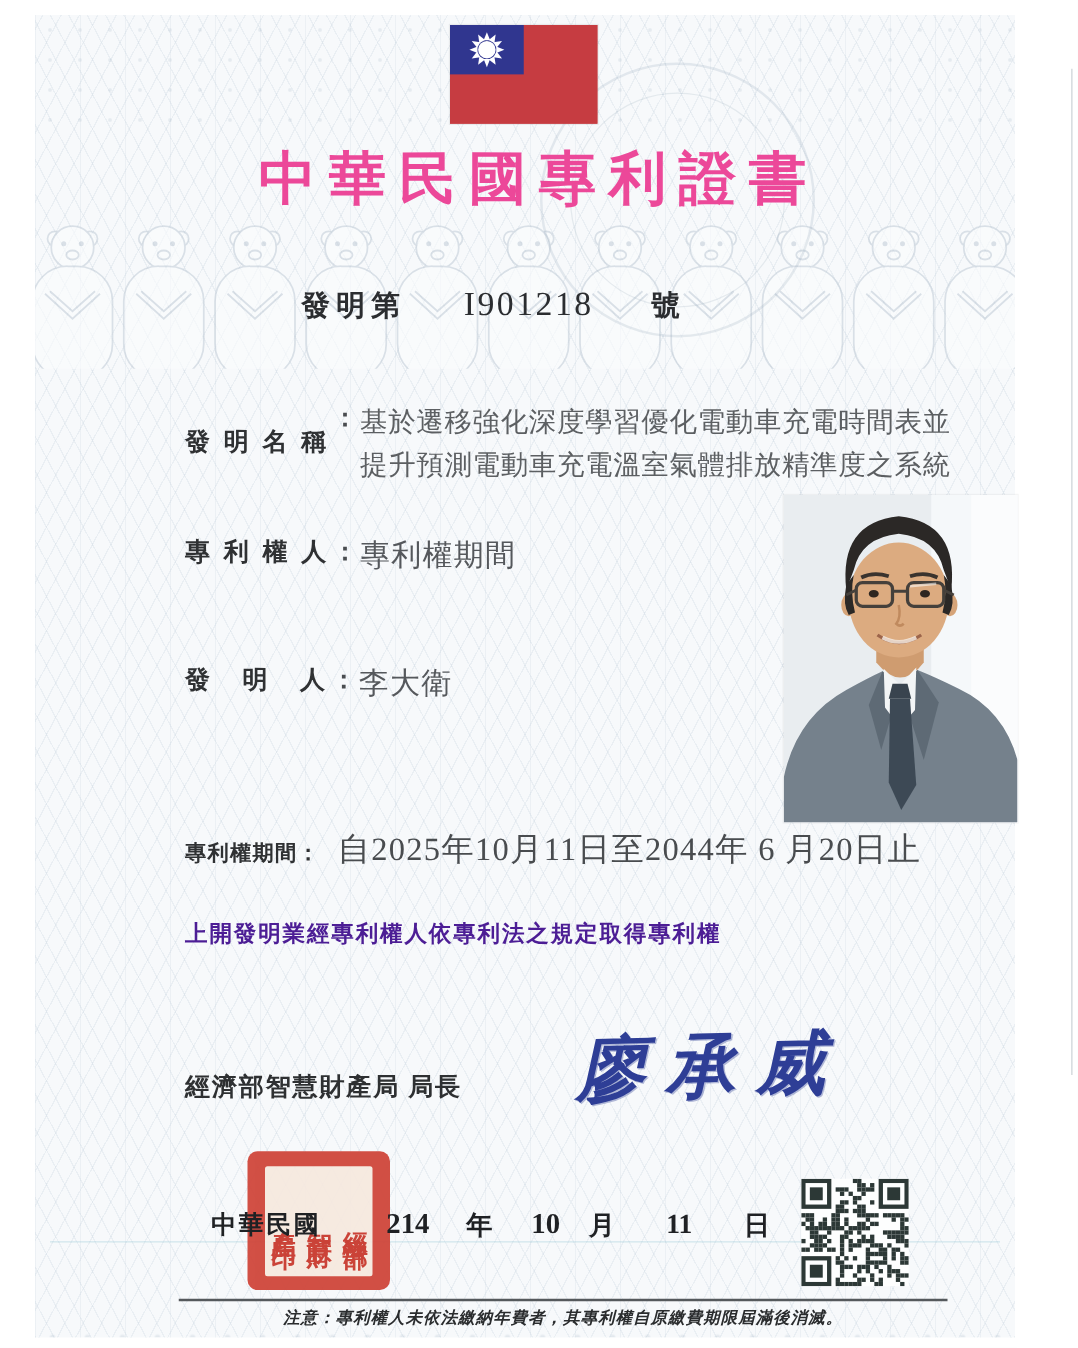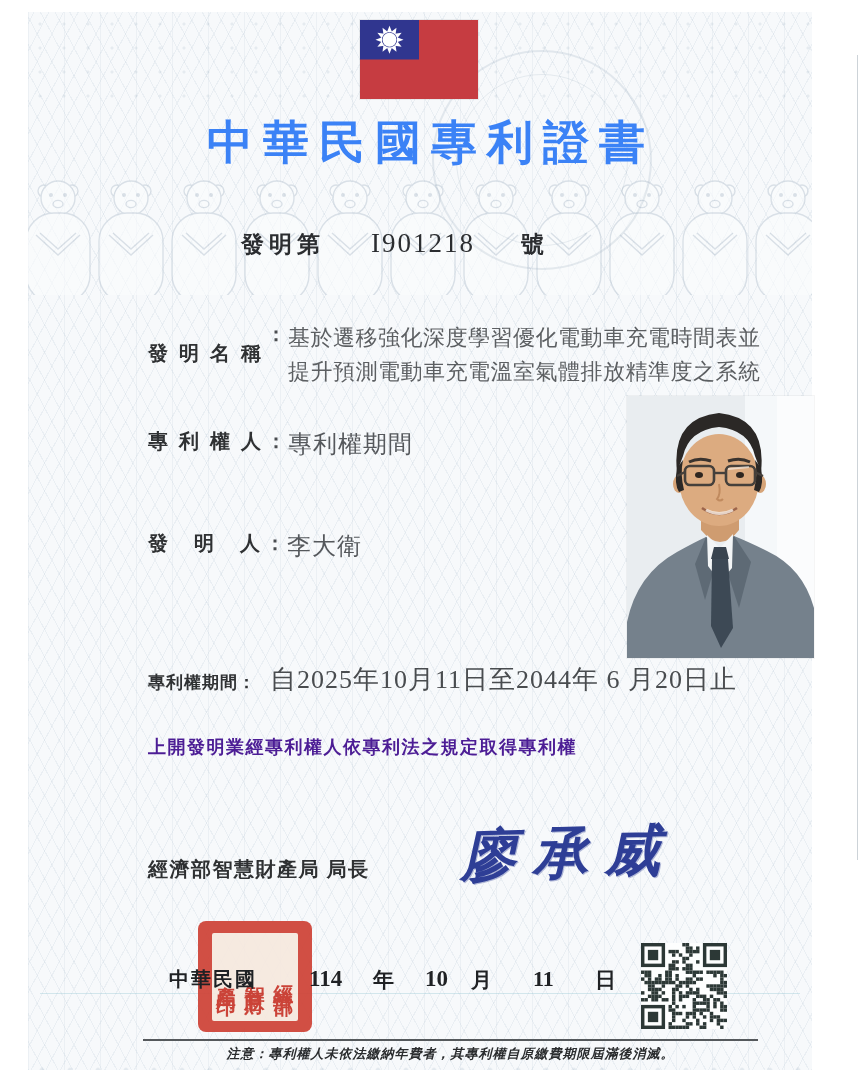--- a/index.html
+++ b/index.html
@@ -39,21 +39,21 @@
   .edge-line{position:absolute;left:857px;top:55px;width:1px;height:805px;background:#cdd3d8;z-index:1;}
   .faint-rule{position:absolute;left:40px;top:993px;width:760px;height:1px;background:rgba(140,195,210,.35);z-index:1;}
 
   
   .flag{position:absolute;left:360px;top:20px;width:118px;height:79px;background:#c63c41;z-index:2;box-shadow:0 0 0 1px rgba(0,0,0,.06);}
   .flag svg{position:absolute;left:0;top:0;}
 
   
   .title{
     position:absolute;left:0;top:112px;width:862px;text-align:center;z-index:2;
-    font-size:46px;font-weight:bold;letter-spacing:10px;color:#3b82f6;
+    font-size:46px;font-weight:bold;letter-spacing:10px;color:#ec4899;
   }
   .patnum{
     position:absolute;left:0;top:228px;width:790px;z-index:2;
     display:flex;justify-content:center;align-items:baseline;gap:46px;
   }
   .patnum .prefix,.patnum .suffix{font-size:23px;font-weight:bold;letter-spacing:5px;color:#2b2d30;}
   .patnum .value{font-size:27px;color:#2b2d30;letter-spacing:2px;}
 
   
   .frow{position:absolute;left:148px;z-index:2;display:flex;align-items:flex-start;}
@@ -273,21 +273,21 @@
   <div class="seal">
     <div class="seal-inner">
       <div class="seal-col">經濟部</div>
       <div class="seal-col">智慧財</div>
       <div class="seal-col">產局印</div>
     </div>
   </div>
 
   <div class="date-row">
     <span class="d-era">中華民國</span>
-    <span class="d-year">114</span>
+    <span class="d-year">214</span>
     <span class="d-yunit">年</span>
     <span class="d-month">10</span>
     <span class="d-munit">月</span>
     <span class="d-day">11</span>
     <span class="d-dunit">日</span>
   </div>
 
   <div class="qr">
     <svg id="qr-svg" width="86" height="86" viewBox="0 0 86 86" xmlns="http://www.w3.org/2000/svg">
         <g fill="#2c3836">

